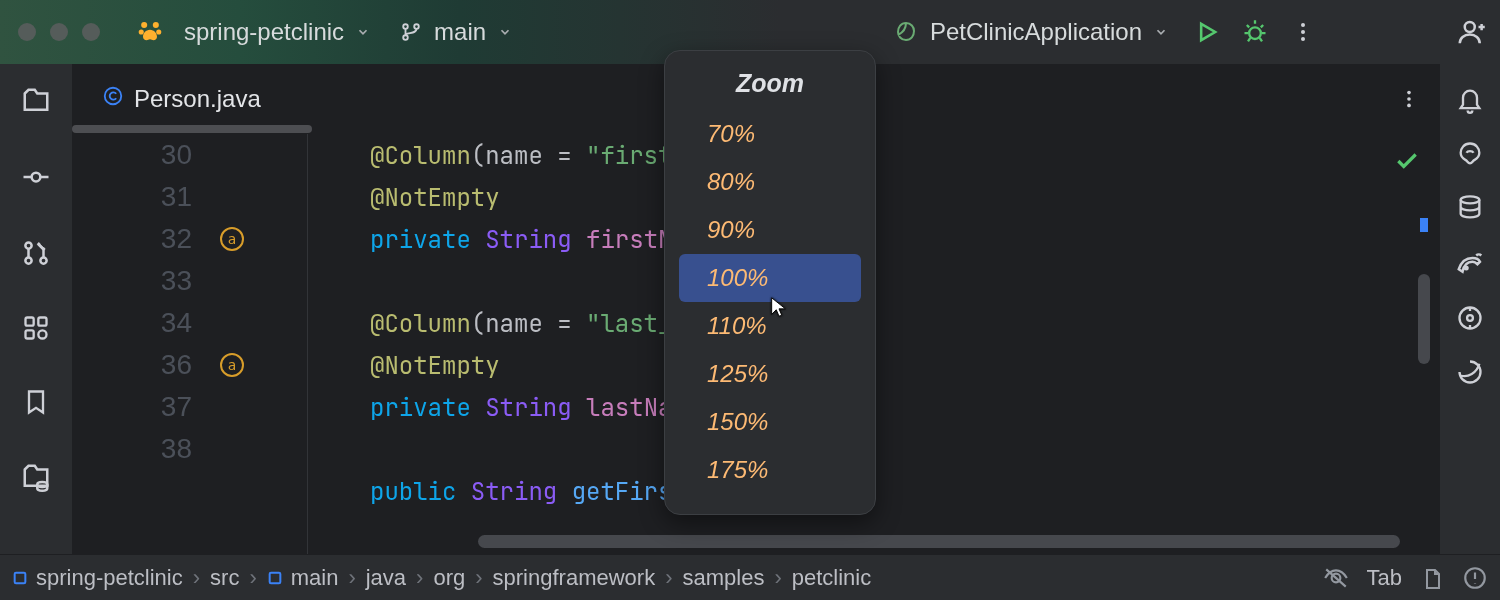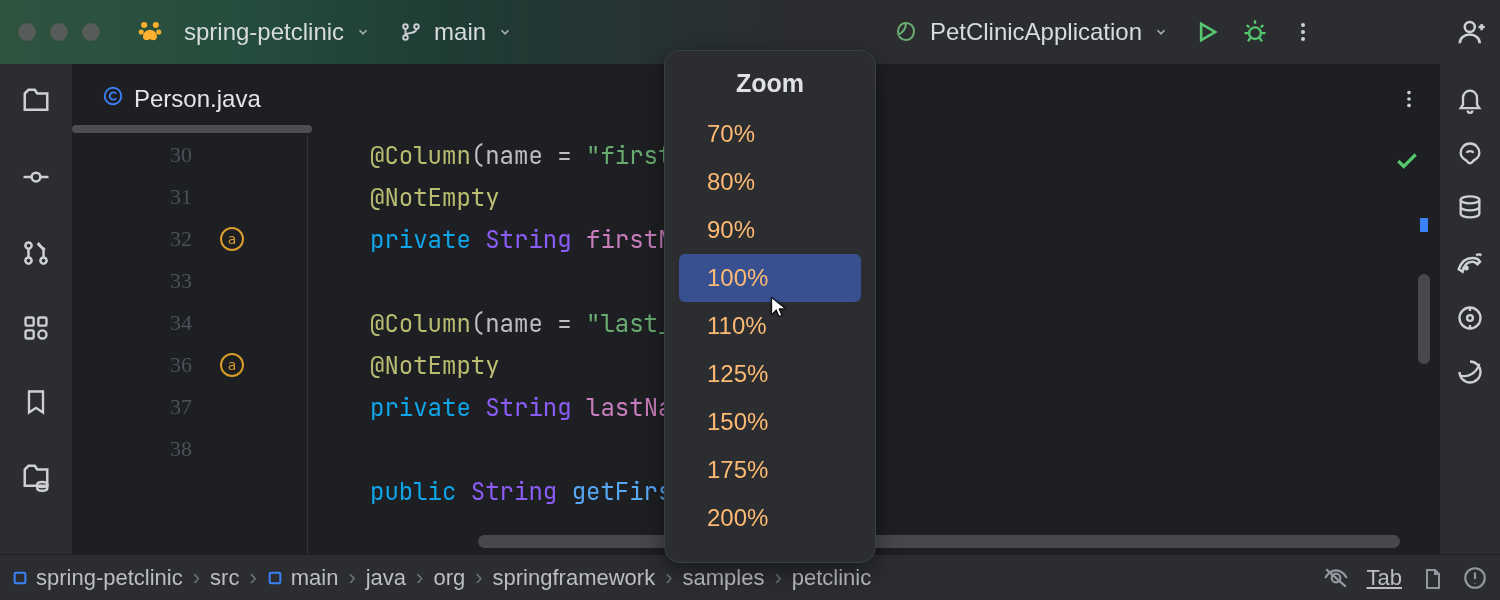--- a/index.html
+++ b/index.html
@@ -40,21 +40,21 @@
   .tab-strip { height:70px; display:flex; align-items:center; border-bottom:1px solid #1e1f22; position:relative; padding-left:18px;}
   .tab { display:flex; align-items:flex-start; gap:10px; color:#e3e5e8; font-size:24px; padding:8px 12px;}
   .tab-icon { color:#3b82f6; font-size:20px;}
   .tab-scroll { position:absolute; bottom:0; left:0; width:240px; height:8px; background:#4d4e52; border-radius:4px;}
   .editor-kebab { position:absolute; right:20px; top:24px; color:#ced0d6; font-size:22px;}
 
   .gutter-code { flex:1; display:flex; position:relative; overflow:hidden;}
   .gutter { width:236px; background:#1e1f22; border-right:1px solid #323438; }
   .codewrap { flex:1; position:relative;text-align:right; }
   .line { display:flex; height:42px; align-items:center;}
-  .lnum { width:140px; text-align:right; padding-right:20px; color:#4b5059; font-size:22px; font-family:Liberation Serif, serif;}
+  .lnum { width:140px; text-align:right; padding-right:20px; color:#4b5059; font-size:28px; font-family:Liberation Sans, sans-serif;}
   .lmark { width:40px; display:flex; align-items:center; justify-content:center;}
   .amark { width:24px;height:24px;border:2px solid #d89d2a;color:#d89d2a;border-radius:50%; font-size:14px; display:flex;align-items:center;justify-content:center; font-family:monospace;}
 
   .code { position:absolute; left:0; top:0; right:0; font-family:"JetBrains Mono",Menlo,Consolas,monospace; font-size:24px; color:#bcbec4;}
   .cline { height:42px; display:flex; align-items:center; padding-left:62px; white-space:pre;}
   .ann { color:#b9bc70; }
   .kw { color:#0ea5e9; }
   .str { color:#6aab73; }
   .type { color:#8b5cf6; }
   .ident { color:#c77dbb; }
@@ -63,32 +63,33 @@
   .editor-check { position:absolute; right:20px; top:14px; color:#55c76e; font-size:22px;}
   .editor-bluebar { position:absolute; right:12px; top:84px; width:8px; height:14px; background:#3b82f6;}
   .vscroll { position:absolute; right:10px; top:140px; width:12px; height:90px; background:#46484d; border-radius:6px;}
   .hscroll { position:absolute; left:170px; bottom:6px; right:40px; height:13px; background:#46484d; border-radius:7px;}
 
   
   .crumbs { height:46px; background:#2b2d30; display:flex; align-items:center; gap:10px; padding:0 12px; font-size:22px; color:#bcbec4; border-top:1px solid #1e1f22;}
   .crumb { display:flex; align-items:center; gap:8px;}
   .csep { color:#6f737a;}
   .cicon { color:#3b82f6; font-size:16px; }
-  .crumbs-right { margin-left:auto; display:flex; align-items:flex-end; gap:18px;text-decoration:underline;}
+  .crumbs-right { margin-left:auto; display:flex; align-items:flex-end; gap:18px;}
 
   
   .zoom-popup {
     position:absolute; left:664px; top:50px;
     width:212px;
     background:#2b2d30;
     border:1px solid #3c3f43;
     border-radius:16px;
     box-shadow:0 8px 24px rgba(0,0,0,.45);
     padding:12px 0 20px;
     z-index:50;
+    font-style:italic;
   }
   .zoom-title { text-align:center; font-weight:700; font-size:25px; color:#dfe1e5; padding:6px 0 12px;}
   .zoom-item { font-size:24px; color:#fdba74; padding:10px 28px; margin:0 14px; border-radius:6px;}
   .zoom-item.sel { background:#38508f; }
 
   .cursor { position:absolute; left:768px; top:296px; font-size:22px; color:#fff; z-index:60;
     filter: drop-shadow(0 0 1px #000);}
 
   svg { display:block; }
 </style>
@@ -410,20 +411,19 @@
 <div class="zoom-popup" id="zoom">
   <div class="zoom-title">Zoom</div>
 <div class="zoom-item">70%</div>
     <div class="zoom-item">80%</div>
     <div class="zoom-item">90%</div>
     <div class="zoom-item sel">100%</div>
     <div class="zoom-item">110%</div>
     <div class="zoom-item">125%</div>
     <div class="zoom-item">150%</div>
     <div class="zoom-item">175%</div>
-    <div class="zoom-item">200%</div>
   </div>
 
 <div class="cursor">
   <svg width="22" height="22" viewBox="0 0 24 24" fill="#fff" stroke="#000" stroke-width="1">
       <path d="M4 2l0 18 5-5 3 7 3-1-3-7 7 0z"></path>
     </svg>
 </div>
 
 </body></html>

